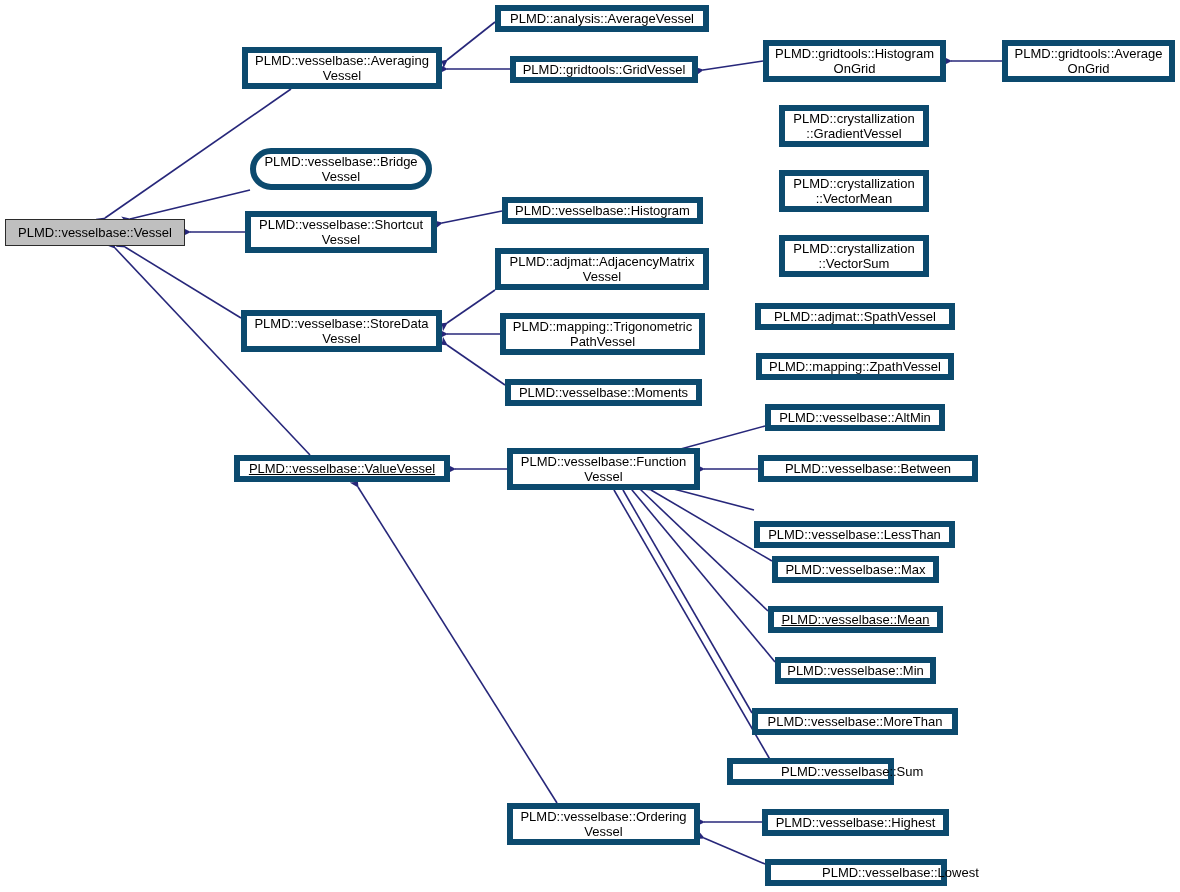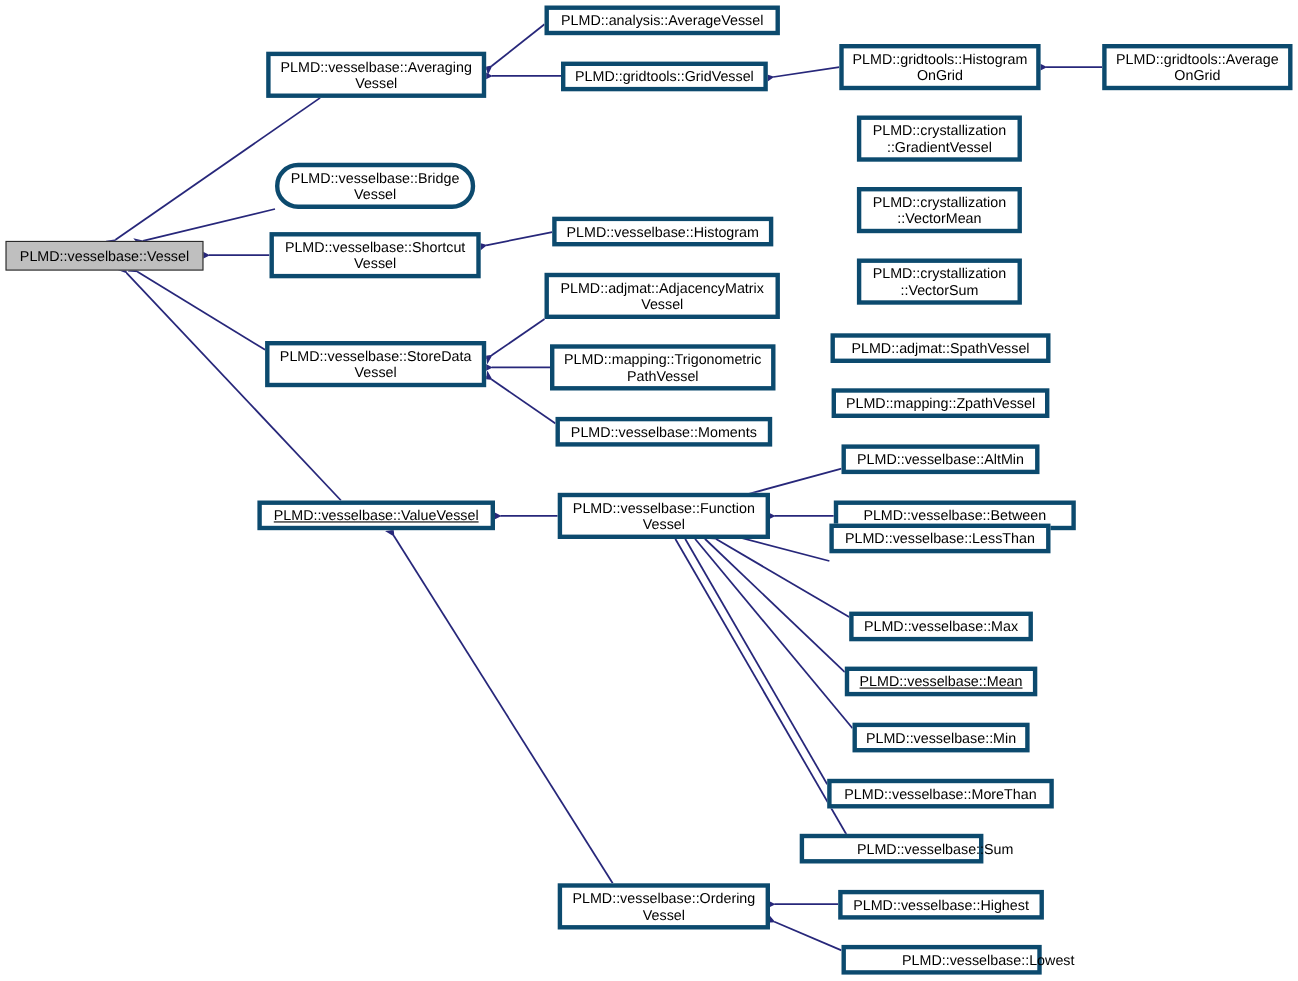--- a/index.html
+++ b/index.html
@@ -21,21 +21,21 @@
     position: absolute;
     left: 0;
     top: 0;
     width: 1180px;
     height: 892px;
     pointer-events: none;
   }
   .node {
     position: absolute;
     box-sizing: border-box;
-    border: 4px solid #0c4a6e;
+    border: 6px solid #0c4a6e;
     background: #ffffff;
     color: #000000;
     font-size: 13px;
     line-height: 15px;
     text-align: center;
     display: flex;
     align-items: center;
     justify-content: center;
     white-space: pre-line;
     letter-spacing: 0px;
@@ -125,21 +125,21 @@
       <div class="node" style="left: 779px; top: 105px; width: 150px; height: 42px;"><span class="node-label">PLMD::crystallization
 ::GradientVessel</span></div>
       <div class="node" style="left: 779px; top: 170px; width: 150px; height: 42px;"><span class="node-label">PLMD::crystallization
 ::VectorMean</span></div>
       <div class="node" style="left: 779px; top: 235px; width: 150px; height: 42px;"><span class="node-label">PLMD::crystallization
 ::VectorSum</span></div>
       <div class="node" style="left: 755px; top: 303px; width: 200px; height: 27px;"><span class="node-label">PLMD::adjmat::SpathVessel</span></div>
       <div class="node" style="left: 756px; top: 353px; width: 198px; height: 27px;"><span class="node-label">PLMD::mapping::ZpathVessel</span></div>
       <div class="node" style="left: 765px; top: 404px; width: 180px; height: 27px;"><span class="node-label">PLMD::vesselbase::AltMin</span></div>
       <div class="node" style="left: 758px; top: 455px; width: 220px; height: 27px;"><span class="node-label">PLMD::vesselbase::Between</span></div>
-      <div class="node" style="left: 754px; top: 476px; width: 201px; height: 27px;"><span class="node-label">PLMD::vesselbase::LessThan</span></div>
+      <div class="node" style="left: 754px; top: 521px; width: 201px; height: 27px;"><span class="node-label">PLMD::vesselbase::LessThan</span></div>
       <div class="node" style="left: 772px; top: 556px; width: 167px; height: 27px;"><span class="node-label">PLMD::vesselbase::Max</span></div>
       <div class="node" style="left: 768px; top: 606px; width: 175px; height: 27px; text-decoration: underline;"><span class="node-label">PLMD::vesselbase::Mean</span></div>
       <div class="node" style="left: 775px; top: 657px; width: 161px; height: 27px;"><span class="node-label">PLMD::vesselbase::Min</span></div>
       <div class="node" style="left: 752px; top: 708px; width: 206px; height: 27px;"><span class="node-label">PLMD::vesselbase::MoreThan</span></div>
       <div class="node" style="left: 727px; top: 758px; width: 167px; height: 27px; padding-left: 45px;"><span class="node-label">PLMD::vesselbase::Sum</span></div>
       <div class="node" style="left: 762px; top: 809px; width: 187px; height: 27px;"><span class="node-label">PLMD::vesselbase::Highest</span></div>
       <div class="node" style="left: 765px; top: 859px; width: 182px; height: 27px; padding-left: 48px;"><span class="node-label">PLMD::vesselbase::Lowest</span></div>
     </div>
 </div>
 

